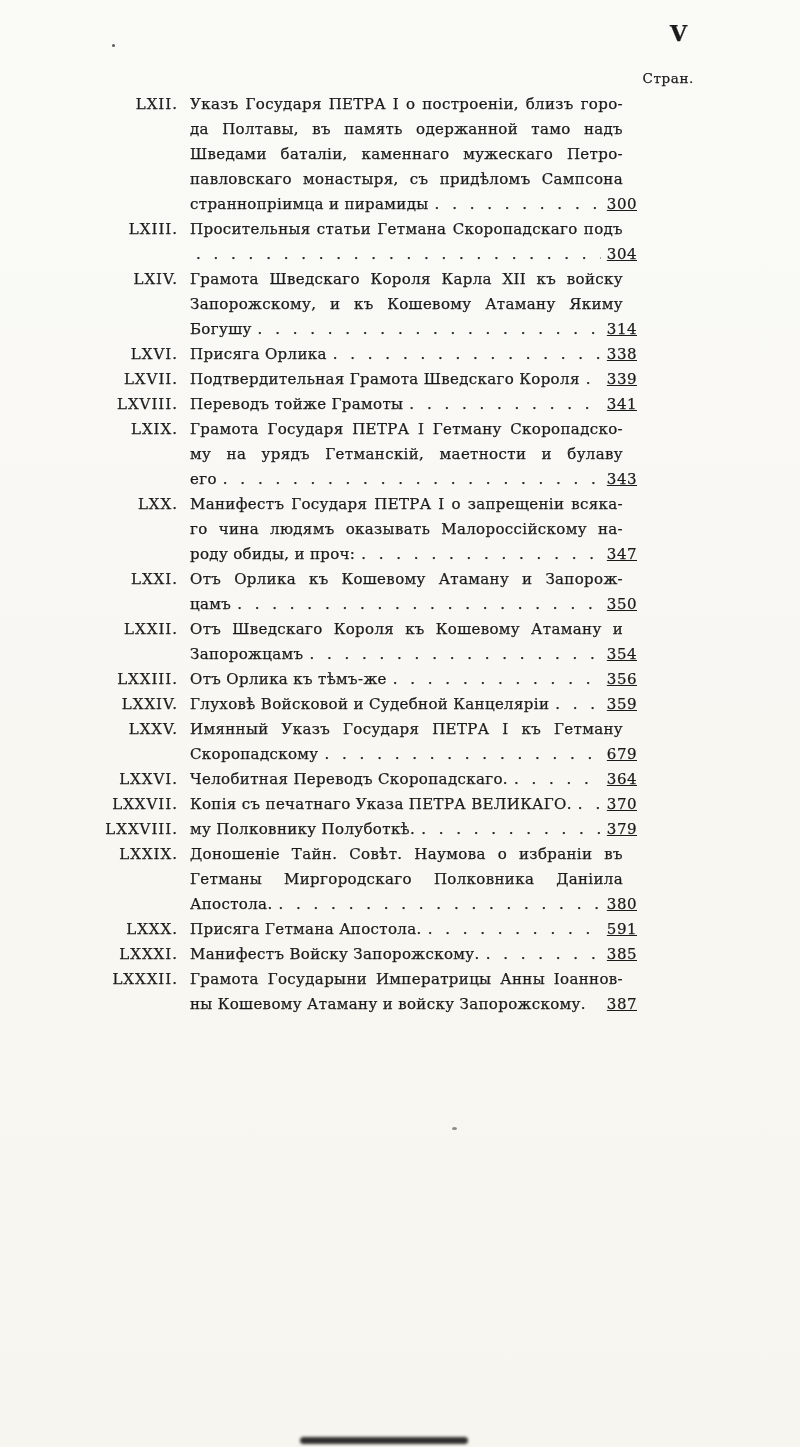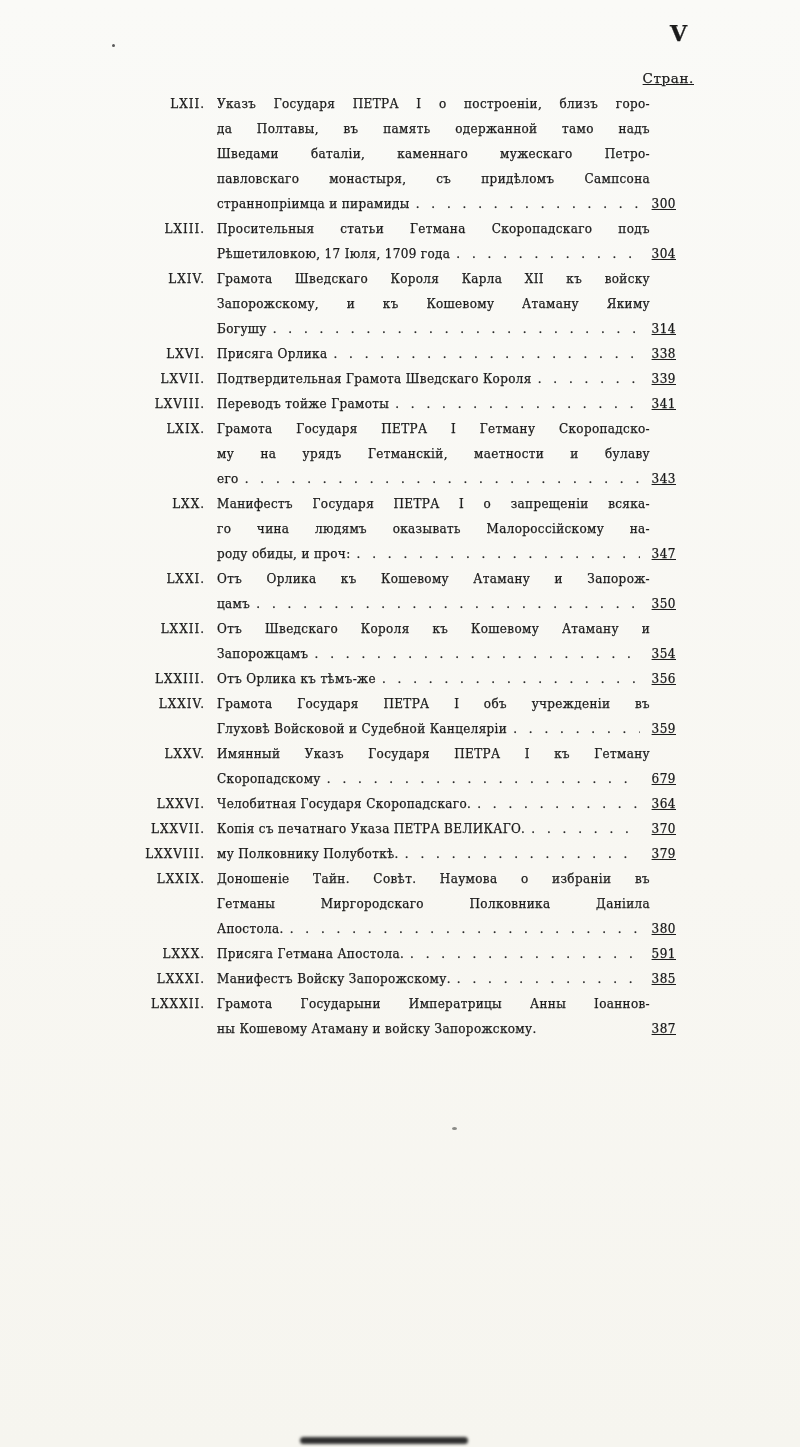--- a/index.html
+++ b/index.html
@@ -12,37 +12,37 @@
     color:#1b1b1b;
     -webkit-text-stroke:0.25px #1b1b1b;
     overflow:hidden;
   }
   .folio{
     position:absolute;top:20px;right:112px;
     font-size:22px;font-weight:bold;letter-spacing:1px;
   }
   .col-header{
     position:absolute;top:70px;right:106px;
-    font-size:13.5px;letter-spacing:0.6px;text-decoration:underline;
+    font-size:13.5px;letter-spacing:0.6px;
   }
   .toc{
-    position:absolute;left:120px;top:92px;width:556px;
-    font-size:12px;line-height:25px;letter-spacing:0.35px;
+    position:absolute;left:93px;top:92px;width:556px;
+    font-size:15px;line-height:25px;letter-spacing:0.35px;
   }
   .entry{display:flex;align-items:flex-start;}
   .num{
     flex:none;width:97px;box-sizing:border-box;
     text-align:right;padding-right:12px;letter-spacing:1px;
     white-space:nowrap;
   }
   .body{flex:1;min-width:0;}
   .line{text-align:justify;text-align-last:justify;margin-right:26px;}
   .line.last{
     display:flex;align-items:flex-end;
-    text-align:left;text-align-last:auto;margin-right:0;
+    text-align:left;text-align-last:auto;margin-right:12px;
   }
   .last .txt{flex:none;white-space:pre;}
   .dots{
     flex:1 1 auto;min-width:8px;overflow:hidden;white-space:nowrap;
     margin:0 4px 0 6px;letter-spacing:2px;word-spacing:4px;color:#242424;
   }
   .pg{flex:none;min-width:32px;text-align:right;letter-spacing:0.5px;text-decoration:underline;}
   
   .speck-a{
     position:absolute;left:112px;top:44px;width:3px;height:3px;
@@ -77,21 +77,20 @@
             <span class="dots"> . . . . . . . . . . . . . . . . . . . . . . . . . . . . . . . . . . . . . . . . . . . . . . . . . . . . . . . . . . . . . . . . . . . . . .</span>
             <span class="pg">300</span>
           </div>
         </div>
       </div>
       <div class="entry">
         <div class="num">LXIII.</div>
         <div class="body">
           <div class="line">Просительныя статьи Гетмана Скоропадскаго подъ</div>
           <div class="line last">
-            <span class="txt">Рѣшетиловкою, 17 Іюля, 1709 года</span>
             <span class="dots"> . . . . . . . . . . . . . . . . . . . . . . . . . . . . . . . . . . . . . . . . . . . . . . . . . . . . . . . . . . . . . . . . . . . . . .</span>
             <span class="pg">304</span>
           </div>
         </div>
       </div>
       <div class="entry">
         <div class="num">LXIV.</div>
         <div class="body">
           <div class="line">Грамота Шведскаго Короля Карла XII къ войску</div>
           <div class="line">Запорожскому, и къ Кошевому Атаману Якиму</div>
@@ -184,21 +183,20 @@
           <div class="line last">
             <span class="txt">Отъ Орлика къ тѣмъ-же</span>
             <span class="dots"> . . . . . . . . . . . . . . . . . . . . . . . . . . . . . . . . . . . . . . . . . . . . . . . . . . . . . . . . . . . . . . . . . . . . . .</span>
             <span class="pg">356</span>
           </div>
         </div>
       </div>
       <div class="entry">
         <div class="num">LXXIV.</div>
         <div class="body">
-          <div class="line">Грамота Государя ПЕТРА I объ учрежденіи въ</div>
           <div class="line last">
             <span class="txt">Глуховѣ Войсковой и Судебной Канцеляріи</span>
             <span class="dots"> . . . . . . . . . . . . . . . . . . . . . . . . . . . . . . . . . . . . . . . . . . . . . . . . . . . . . . . . . . . . . . . . . . . . . .</span>
             <span class="pg">359</span>
           </div>
         </div>
       </div>
       <div class="entry">
         <div class="num">LXXV.</div>
         <div class="body">
@@ -207,21 +205,21 @@
             <span class="txt">Скоропадскому</span>
             <span class="dots"> . . . . . . . . . . . . . . . . . . . . . . . . . . . . . . . . . . . . . . . . . . . . . . . . . . . . . . . . . . . . . . . . . . . . . .</span>
             <span class="pg">679</span>
           </div>
         </div>
       </div>
       <div class="entry">
         <div class="num">LXXVI.</div>
         <div class="body">
           <div class="line last">
-            <span class="txt">Челобитная Государя Скоропадскаго.</span>
+            <span class="txt">Челобитная Переводъ Скоропадскаго.</span>
             <span class="dots"> . . . . . . . . . . . . . . . . . . . . . . . . . . . . . . . . . . . . . . . . . . . . . . . . . . . . . . . . . . . . . . . . . . . . . .</span>
             <span class="pg">364</span>
           </div>
         </div>
       </div>
       <div class="entry">
         <div class="num">LXXVII.</div>
         <div class="body">
           <div class="line last">
             <span class="txt">Копія съ печатнаго Указа ПЕТРА ВЕЛИКАГО.</span>

